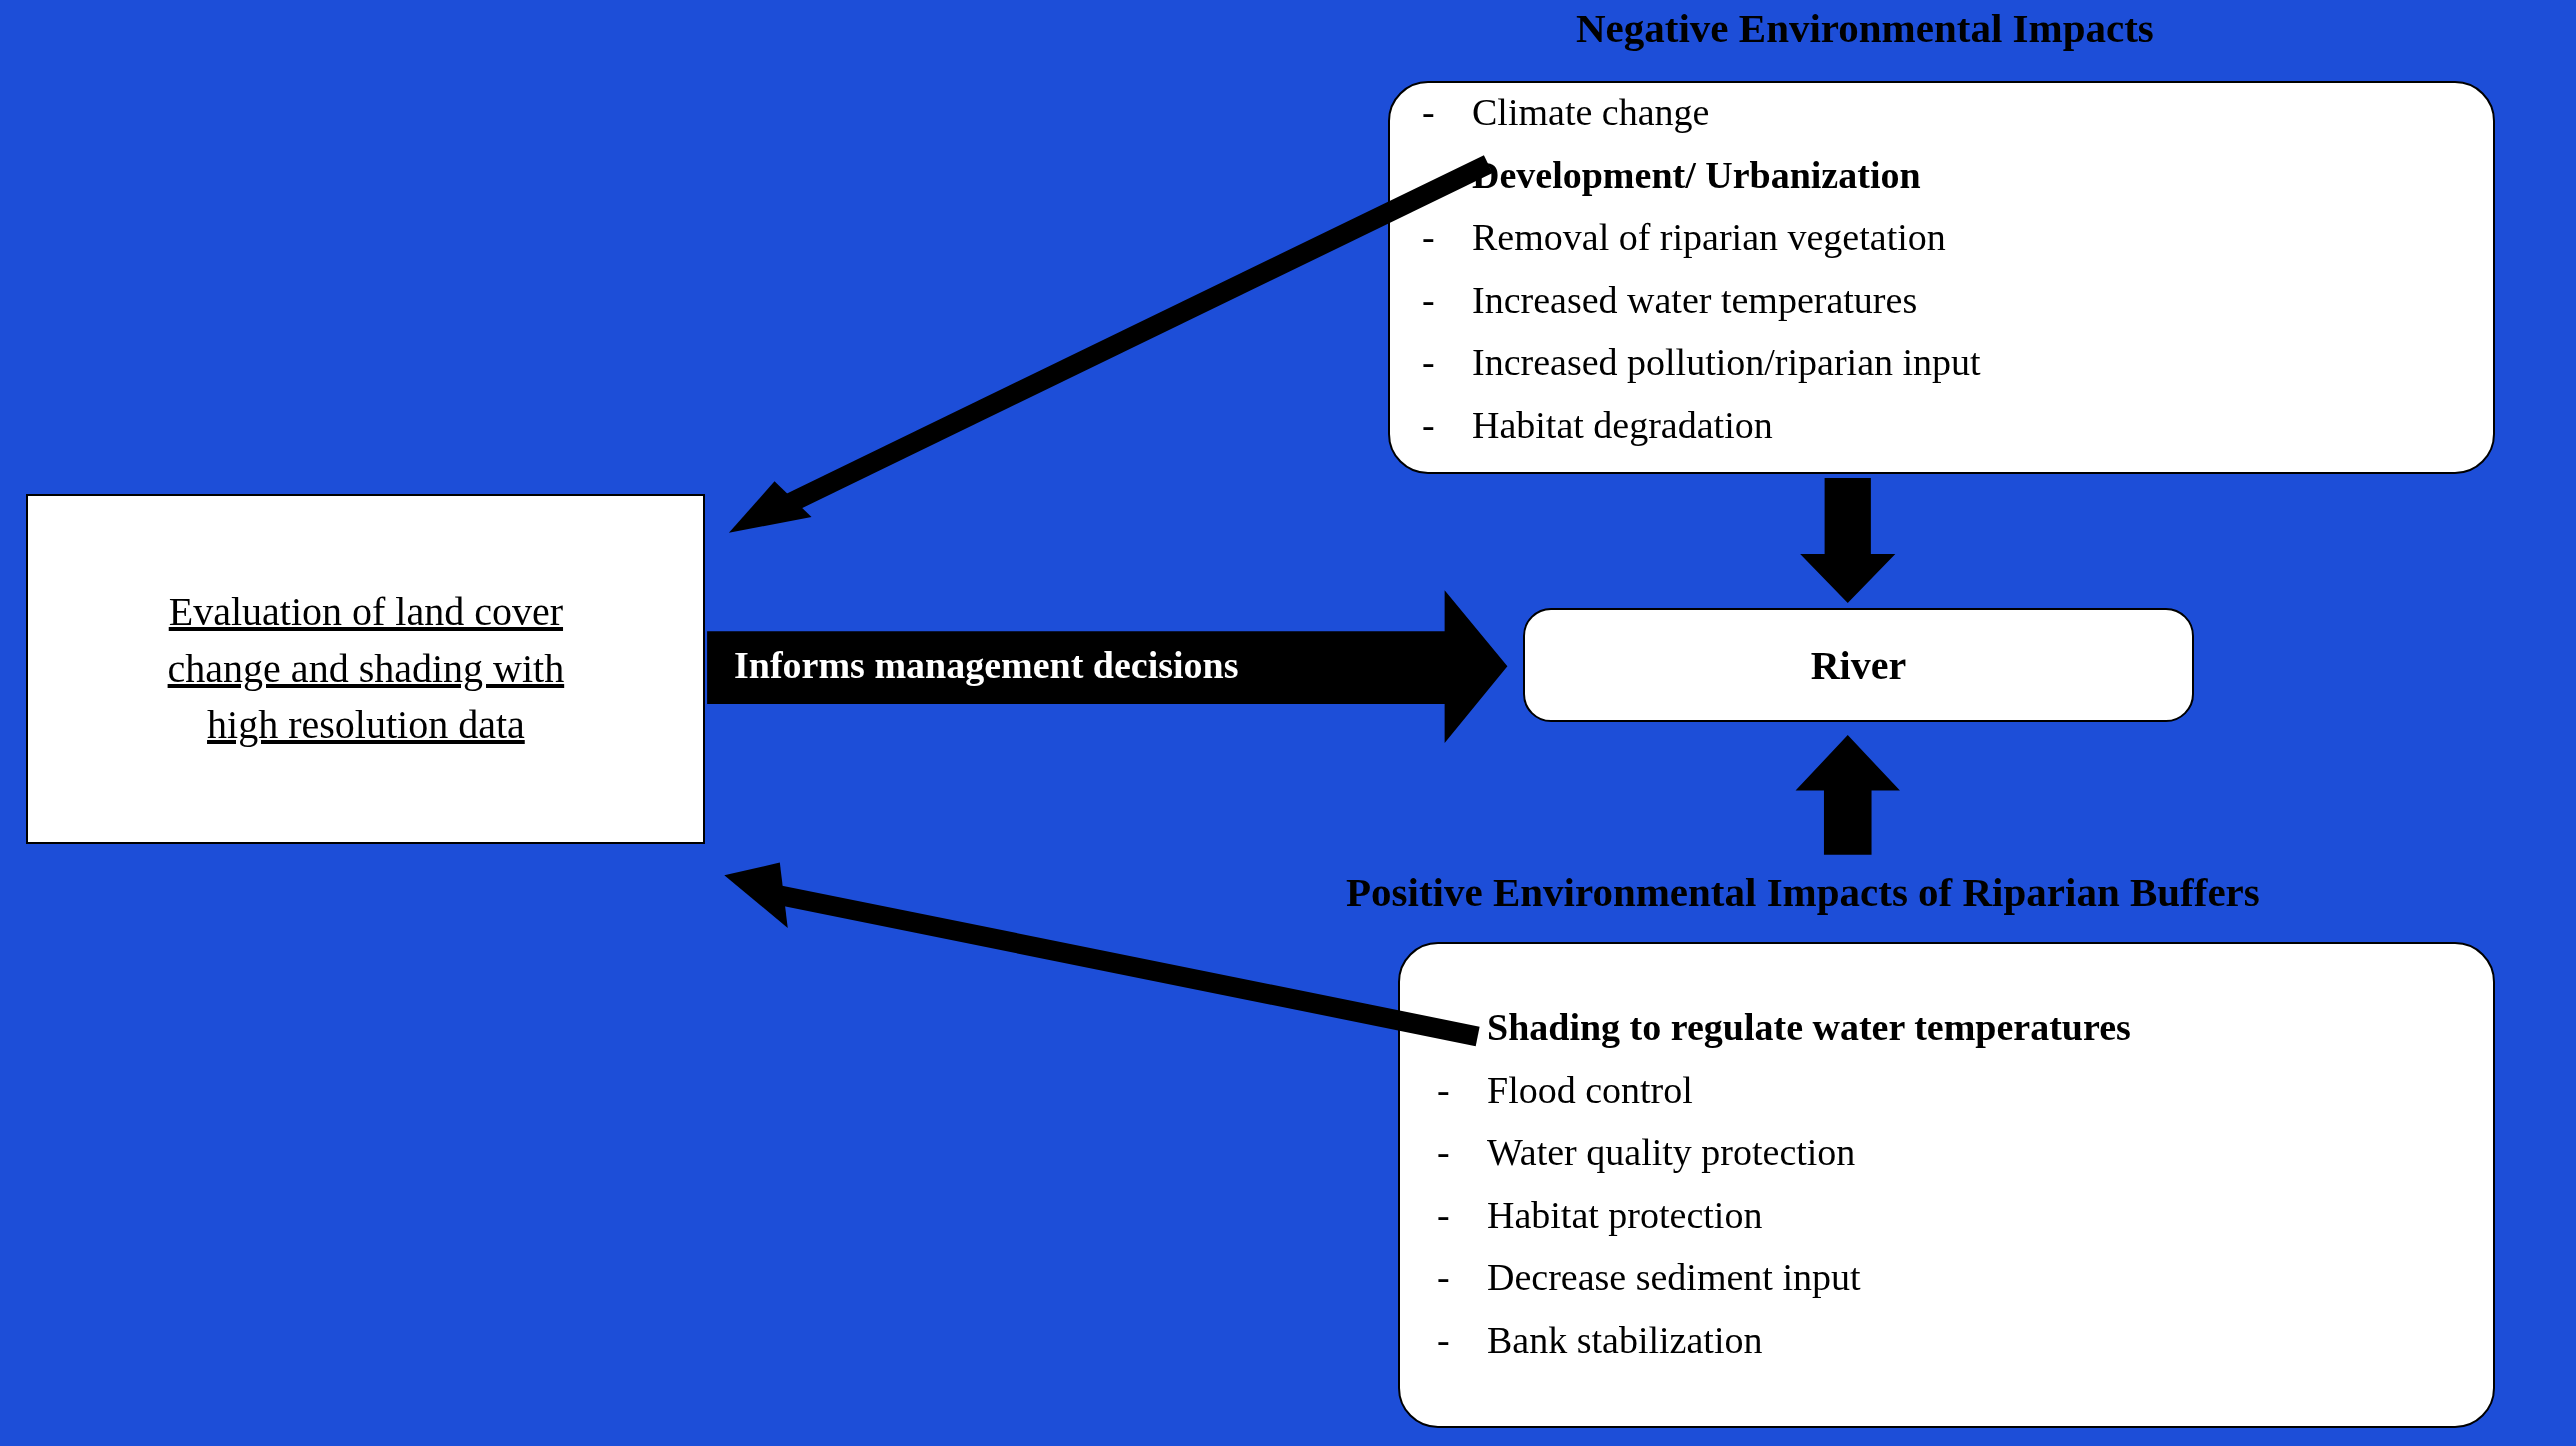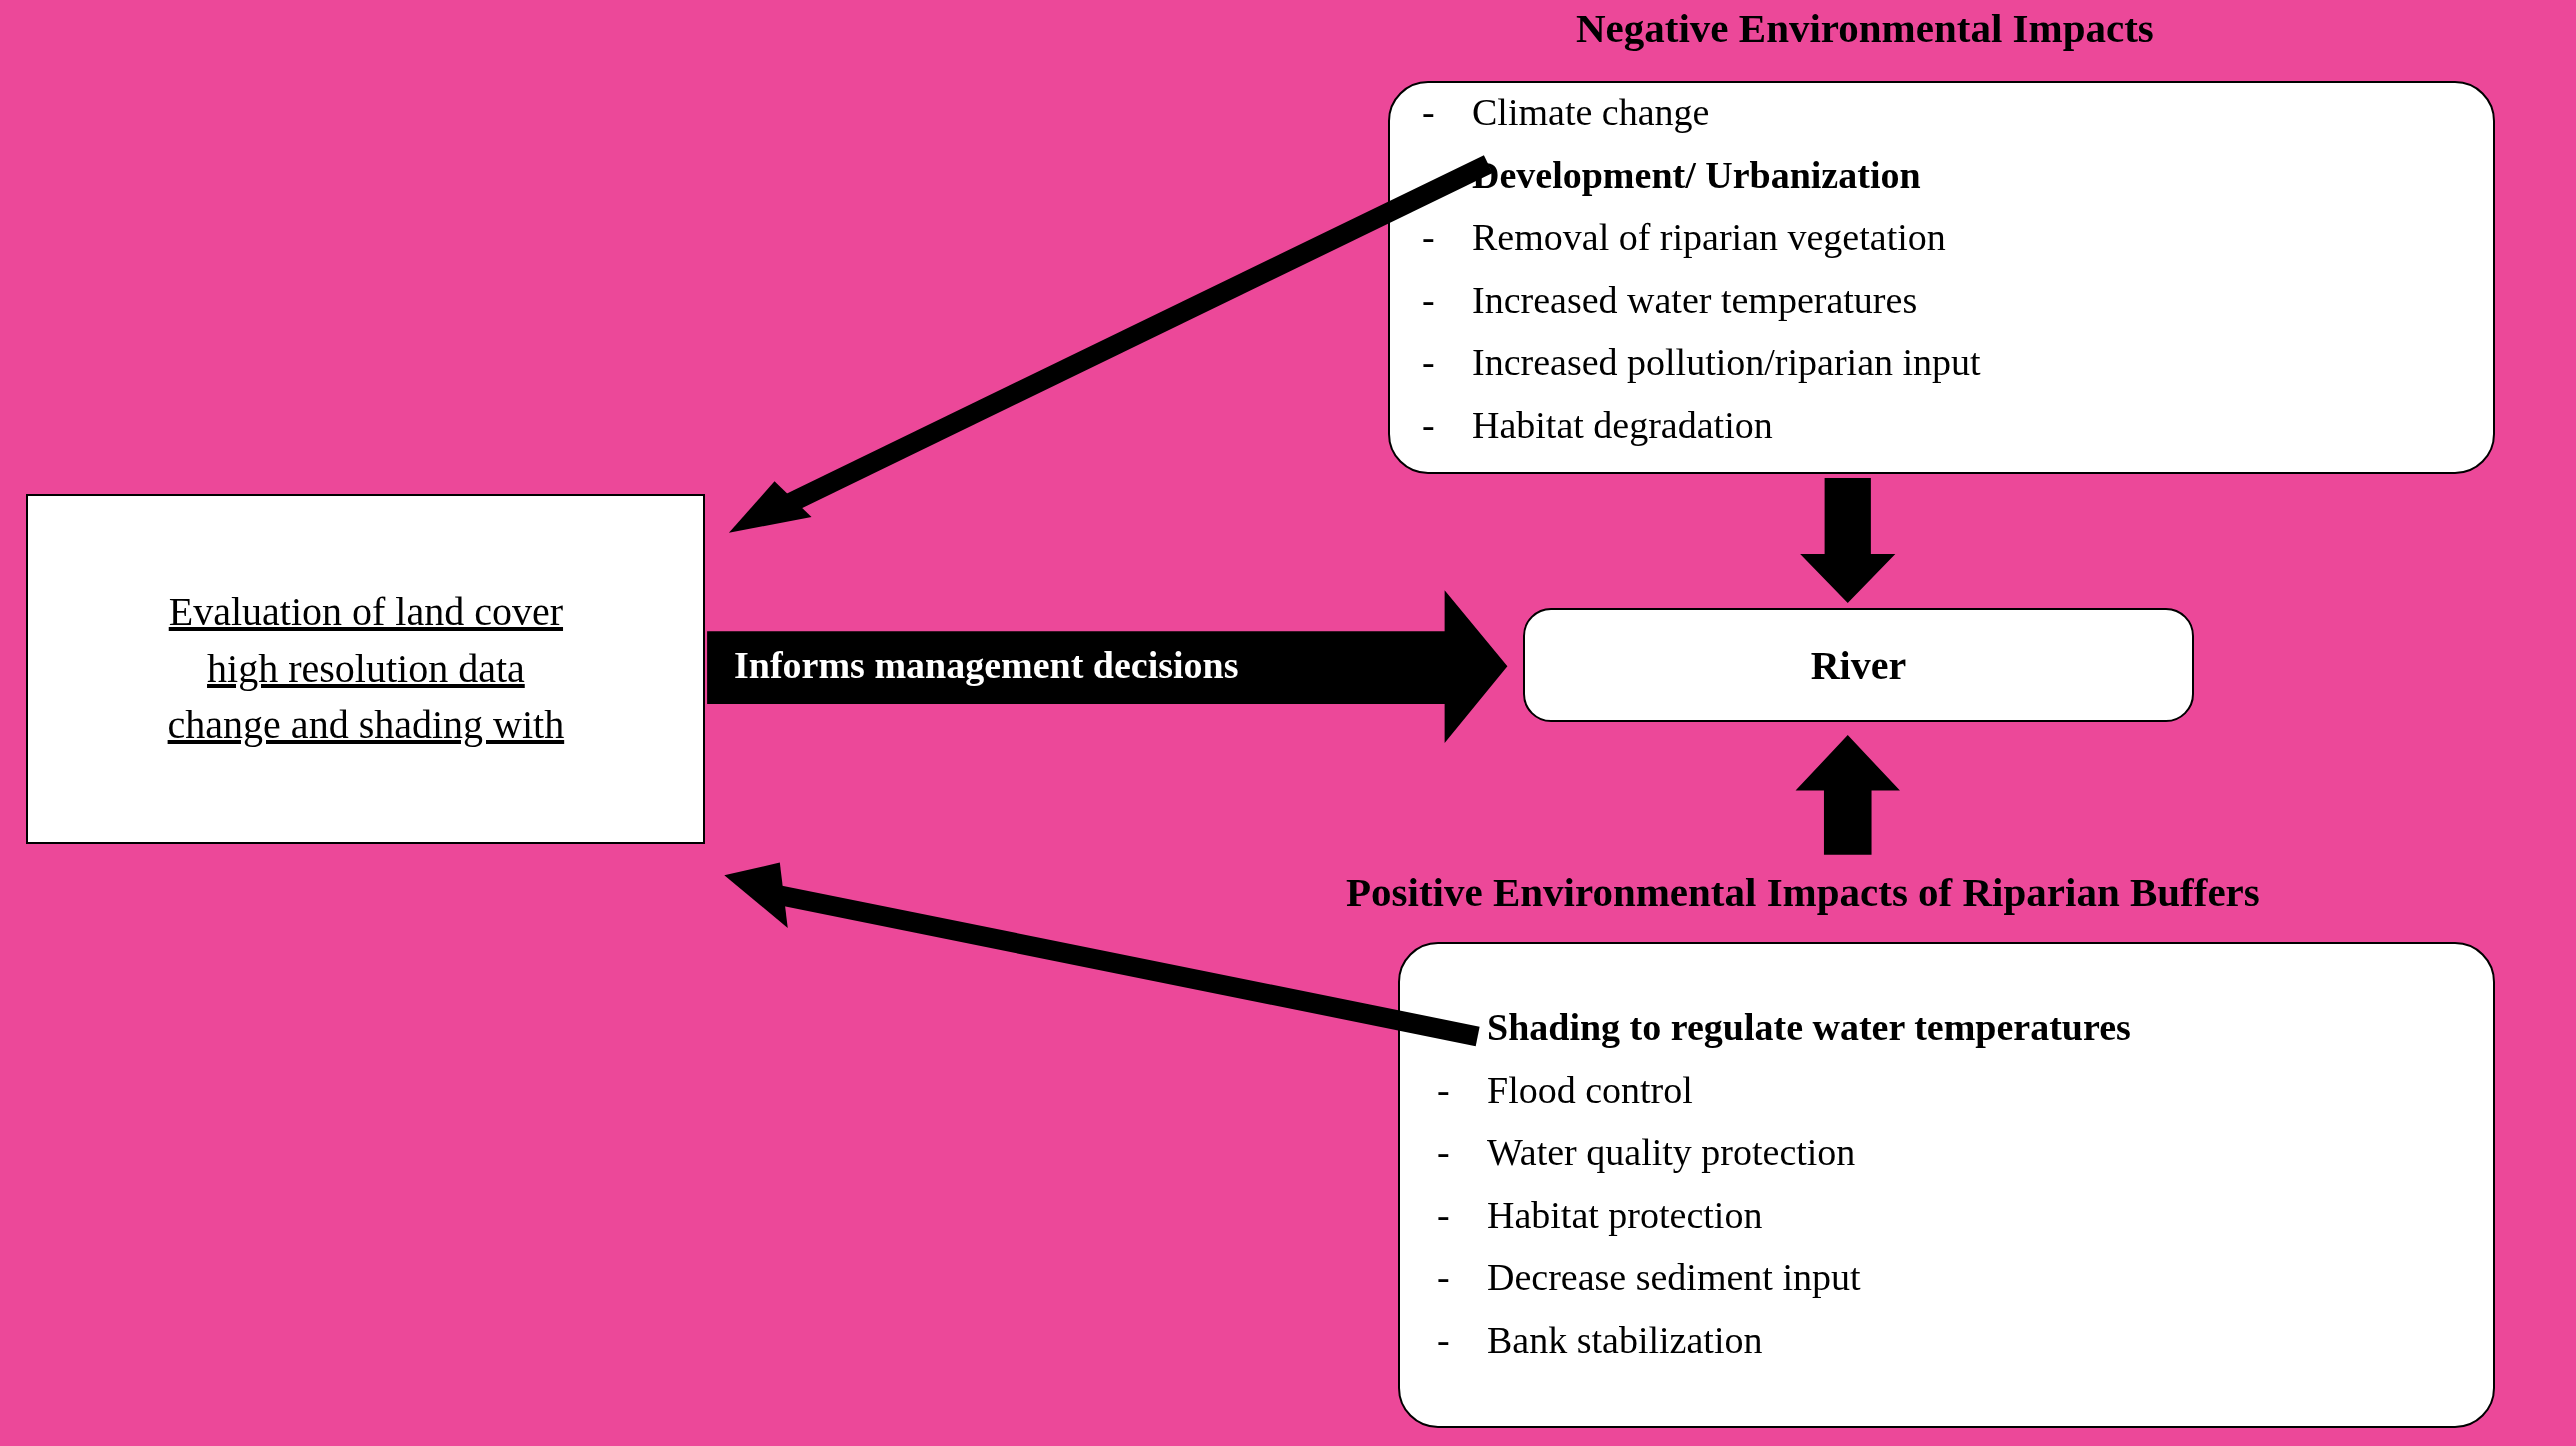--- a/index.html
+++ b/index.html
@@ -9,21 +9,21 @@
     background: #ffffff;
   }
   body {
     font-family: "Liberation Serif", "DejaVu Serif", serif;
     color: #000000;
   }
   #canvas {
     position: relative;
     width: 2576px;
     height: 1447px;
-    background: #ec4899;
+    background: #1d4ed8;
     overflow: hidden;
   }
 
   
   .section-title {
     position: absolute;
     font-size: 41px;
     font-weight: bold;
     line-height: 1.05;
     white-space: nowrap;
@@ -144,22 +144,22 @@
     </li>
     <li class="impact-item">
       <span class="dash">-</span>
       <span>Habitat degradation</span>
     </li>
   </ul>
 
   <div class="box square" id="eval-box" style="left:26.4px; top:494px; width:679px; height:350px;text-decoration:underline;">
     <div id="eval-text">
       <div>Evaluation of land cover</div>
+      <div>change and shading with</div>
       <div>high resolution data</div>
-      <div>change and shading with</div>
     </div>
   </div>
 
   <div class="box rounded" id="river-box" style="left:1523px; top:608px; width:671px; height:114px; border-radius:28px;">
     <span id="river-label">River</span>
   </div>
 
   <div class="section-title" id="positive-title" style="left:1346px; top:871px;">Positive Environmental Impacts of Riparian Buffers</div>
 
   <div class="box rounded" id="positive-box" style="left:1398px; top:942px; width:1097px; height:486px;"></div>

